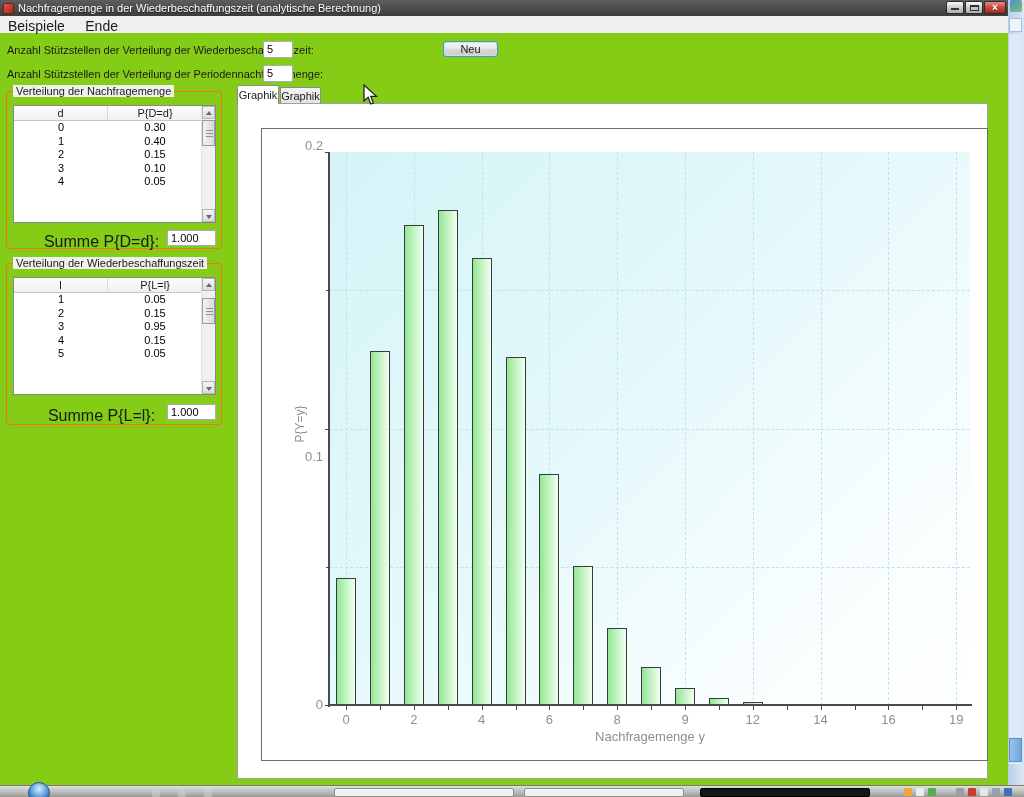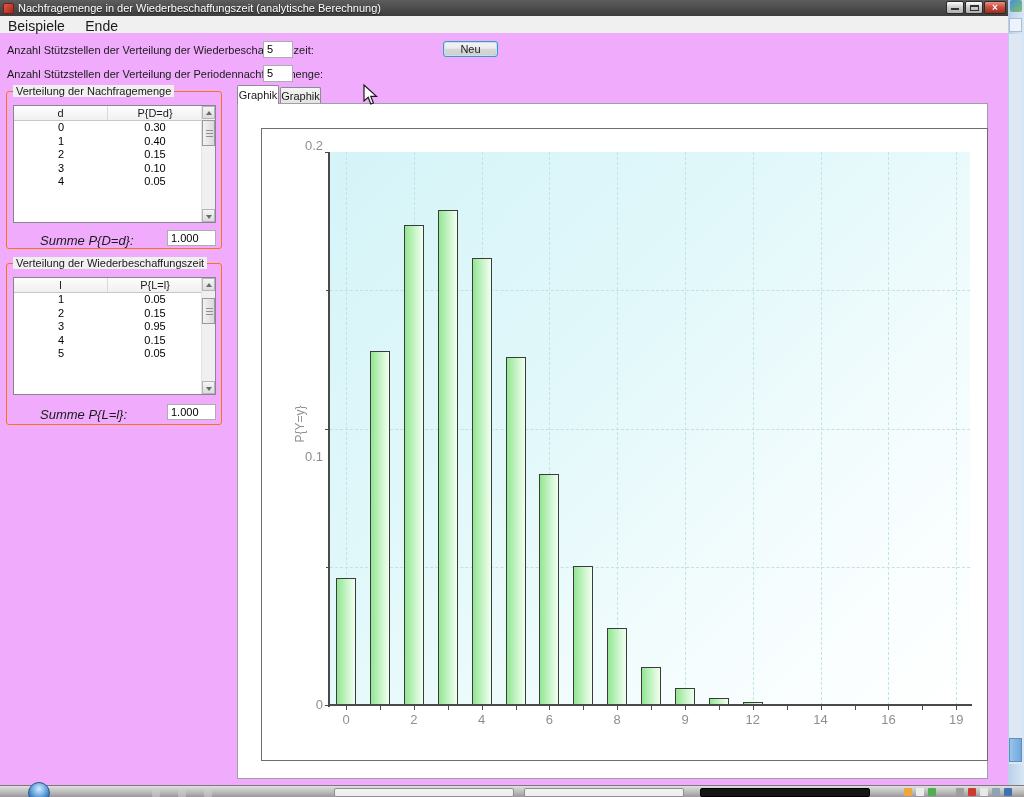--- a/index.html
+++ b/index.html
@@ -1,19 +1,19 @@
 <!DOCTYPE html>
 <html><head>
 <meta charset="utf-8">
 <style>
   * { margin:0; padding:0; box-sizing:border-box; }
   html,body { width:1024px; height:797px; overflow:hidden; background:#f0f0f0;
               font-family:"Liberation Sans", sans-serif; }
   
-  #app-window { position:absolute; left:0; top:0; width:1008px; height:785px; background:#f0abfc; }
+  #app-window { position:absolute; left:0; top:0; width:1008px; height:785px; background:#84cc16; }
   #titlebar { position:absolute; left:0; top:0; width:1008px; height:16px;
               background:linear-gradient(#5d5d5d,#3c3c3c); display:flex; align-items:center; }
   #app-icon { width:11px; height:11px; margin:0 4px 0 3px; border-radius:2px;
               background:linear-gradient(135deg,#e05a4e,#a82318); border:1px solid #7e1a12; }
   #window-title { color:#ffffff; font-size:11px; line-height:16px; white-space:nowrap;
                   text-shadow:0 1px 1px rgba(0,0,0,.6); }
   #winbtns { position:absolute; right:2px; top:1px; display:flex; gap:1px; }
   .winbtn { width:18px; height:13px; border:1px solid #2b2b2b; border-radius:2px;
             background:linear-gradient(#fdfdfd,#cfcfcf 45%,#b0b0b0); position:relative; }
   .winbtn.close { width:22px; background:linear-gradient(#e98e83,#c94f41 45%,#a02a1c);
@@ -45,21 +45,21 @@
   .c2 { width:94px; }
   .vscroll { position:absolute; right:0; top:0; bottom:0; width:14px; background:#f0f0f0; border-left:1px solid #e3e3e3; }
   .sb-btn { position:absolute; left:0; width:13px; height:13px; background:linear-gradient(#f5f5f5,#dcdcdc); border:1px solid #b5b5b5; }
   .sb-up { top:0; } .sb-down { bottom:0; }
   .tri-up { position:absolute; left:3px; top:4px; width:0; height:0; border-left:3px solid transparent; border-right:3px solid transparent; border-bottom:4px solid #6a6a6a; }
   .tri-down { position:absolute; left:3px; top:5px; width:0; height:0; border-left:3px solid transparent; border-right:3px solid transparent; border-top:4px solid #6a6a6a; }
   .sb-thumb { position:absolute; left:0; top:14px; width:13px; height:26px; border:1px solid #9a9a9a;
               background:linear-gradient(90deg,#f2f2f2,#dadada); }
   .grip { position:absolute; left:3px; top:9px; width:7px; height:1px; background:#8f8f8f;
           box-shadow:0 3px 0 #8f8f8f, 0 6px 0 #8f8f8f; }
-  .sum-label { position:absolute; font-size:13px; color:#1a1a1a; width:123px; text-align:left;font-style:italic; }
+  .sum-label { position:absolute; font-size:16px; color:#1a1a1a; width:123px; text-align:center; }
   
   .tab { position:absolute; font-size:11px; text-align:center; border:1px solid #898c95; border-bottom:none;
          border-radius:2px 2px 0 0; color:#1a1a1a; }
   #tab-graphik { left:237px; top:85px; width:42px; height:19px; background:#ffffff; z-index:3; line-height:18px; }
   #tab-tabelle { left:280px; top:87px; width:41px; height:17px; background:linear-gradient(#f4f4f4,#e2e2e2); line-height:16px; z-index:1; }
   #tab-page { position:absolute; left:237px; top:103px; width:751px; height:676px; background:#ffffff; border:1px solid #9da0a8; z-index:2; }
   
   #chart-panel { position:absolute; left:23px; top:24px; width:727px; height:633px; background:#fff; border:1px solid #6e6e6e; }
   #plot-bg { position:absolute; left:68px; top:23px; width:640px; height:553px;
              background:linear-gradient(135deg,#d5f4f8 0%,#e2f8fa 40%,#f6fdfe 75%,#ffffff 100%); }
@@ -288,20 +288,21 @@
           <div class="xtick" style="left: 558.6px;"></div>
           <div class="xlab" style="left: 543.6px;">14</div>
           <div class="xtick" style="left: 592.5px;"></div>
           <div class="xtick" style="left: 626.4px;"></div>
           <div class="xlab" style="left: 611.4px;">16</div>
           <div class="xtick" style="left: 660.3px;"></div>
           <div class="xtick" style="left: 694.2px;"></div>
           <div class="xlab" style="left: 679.2px;">19</div>
         </div>
       <div id="ylabel">P{Y=y}</div>
+      <div id="xlabel">Nachfragemenge y</div>
     </div>
   </div>
 </div>
 
 <div id="right-strip">
   <div id="strip-icon"></div>
   <div id="strip-scroll-up"></div>
   <div id="strip-track"></div>
   <div id="strip-thumb"></div>
 </div>

